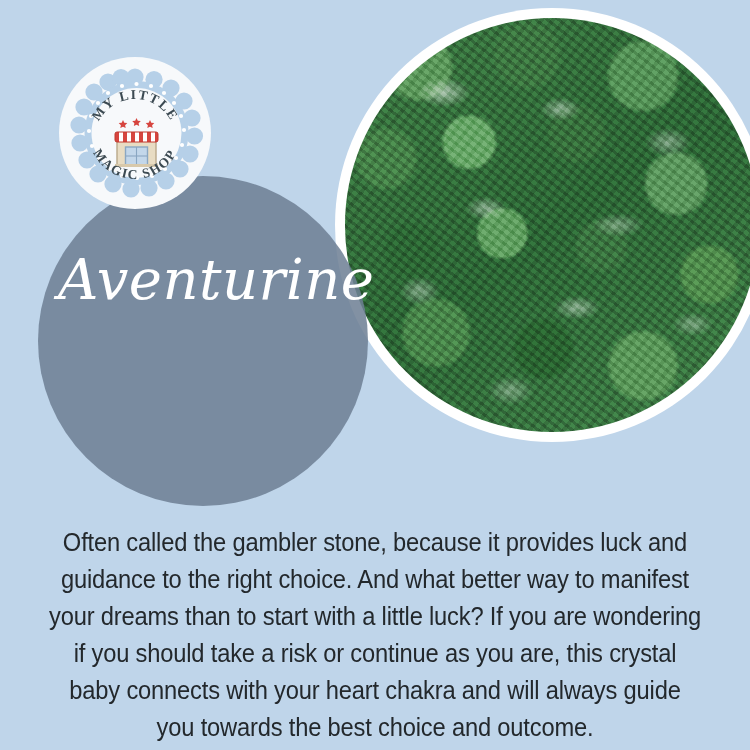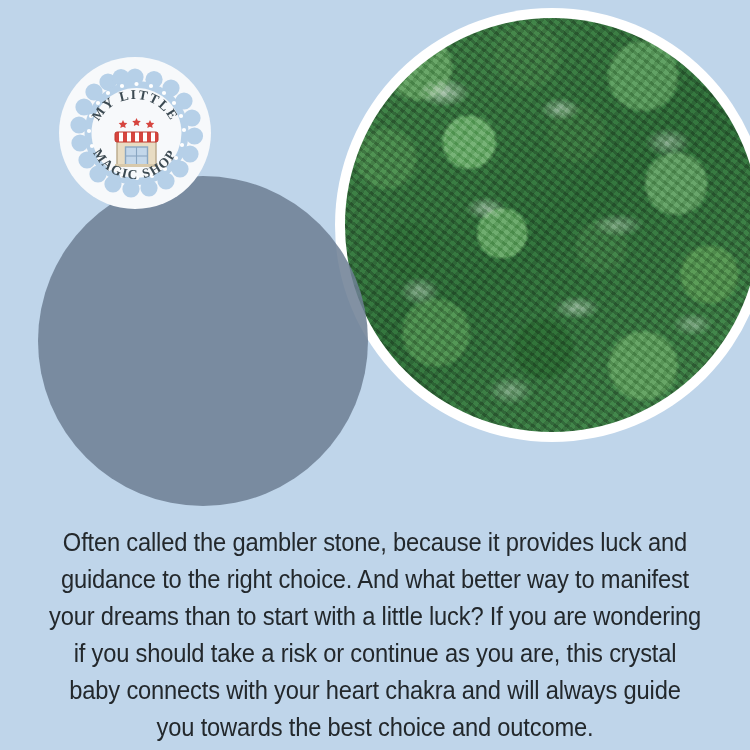--- a/index.html
+++ b/index.html
@@ -151,20 +151,21 @@
 <body>
 
 <div id="card">
 
   <div class="photo-circle">
     <div class="photo-inner"></div>
   </div>
 
   <div class="grey-circle"></div>
 
+  <div class="title">Aventurine</div>
 
   <div class="logo-badge">
     <svg class="logo-svg" viewBox="0 0 152 152">
       <defs>
         <path id="arcTop" d="M 36,82 A 40,40 0 0 1 116,82" fill="none"></path>
         <path id="arcBottom" d="M 30,76 A 46,46 0 0 0 122,76" fill="none"></path>
         <pattern id="awning" x="0" y="0" width="8" height="12" patternUnits="userSpaceOnUse">
           <rect x="0" y="0" width="4" height="12" fill="#d6453f"></rect>
           <rect x="4" y="0" width="4" height="12" fill="#ffffff"></rect>
         </pattern>

